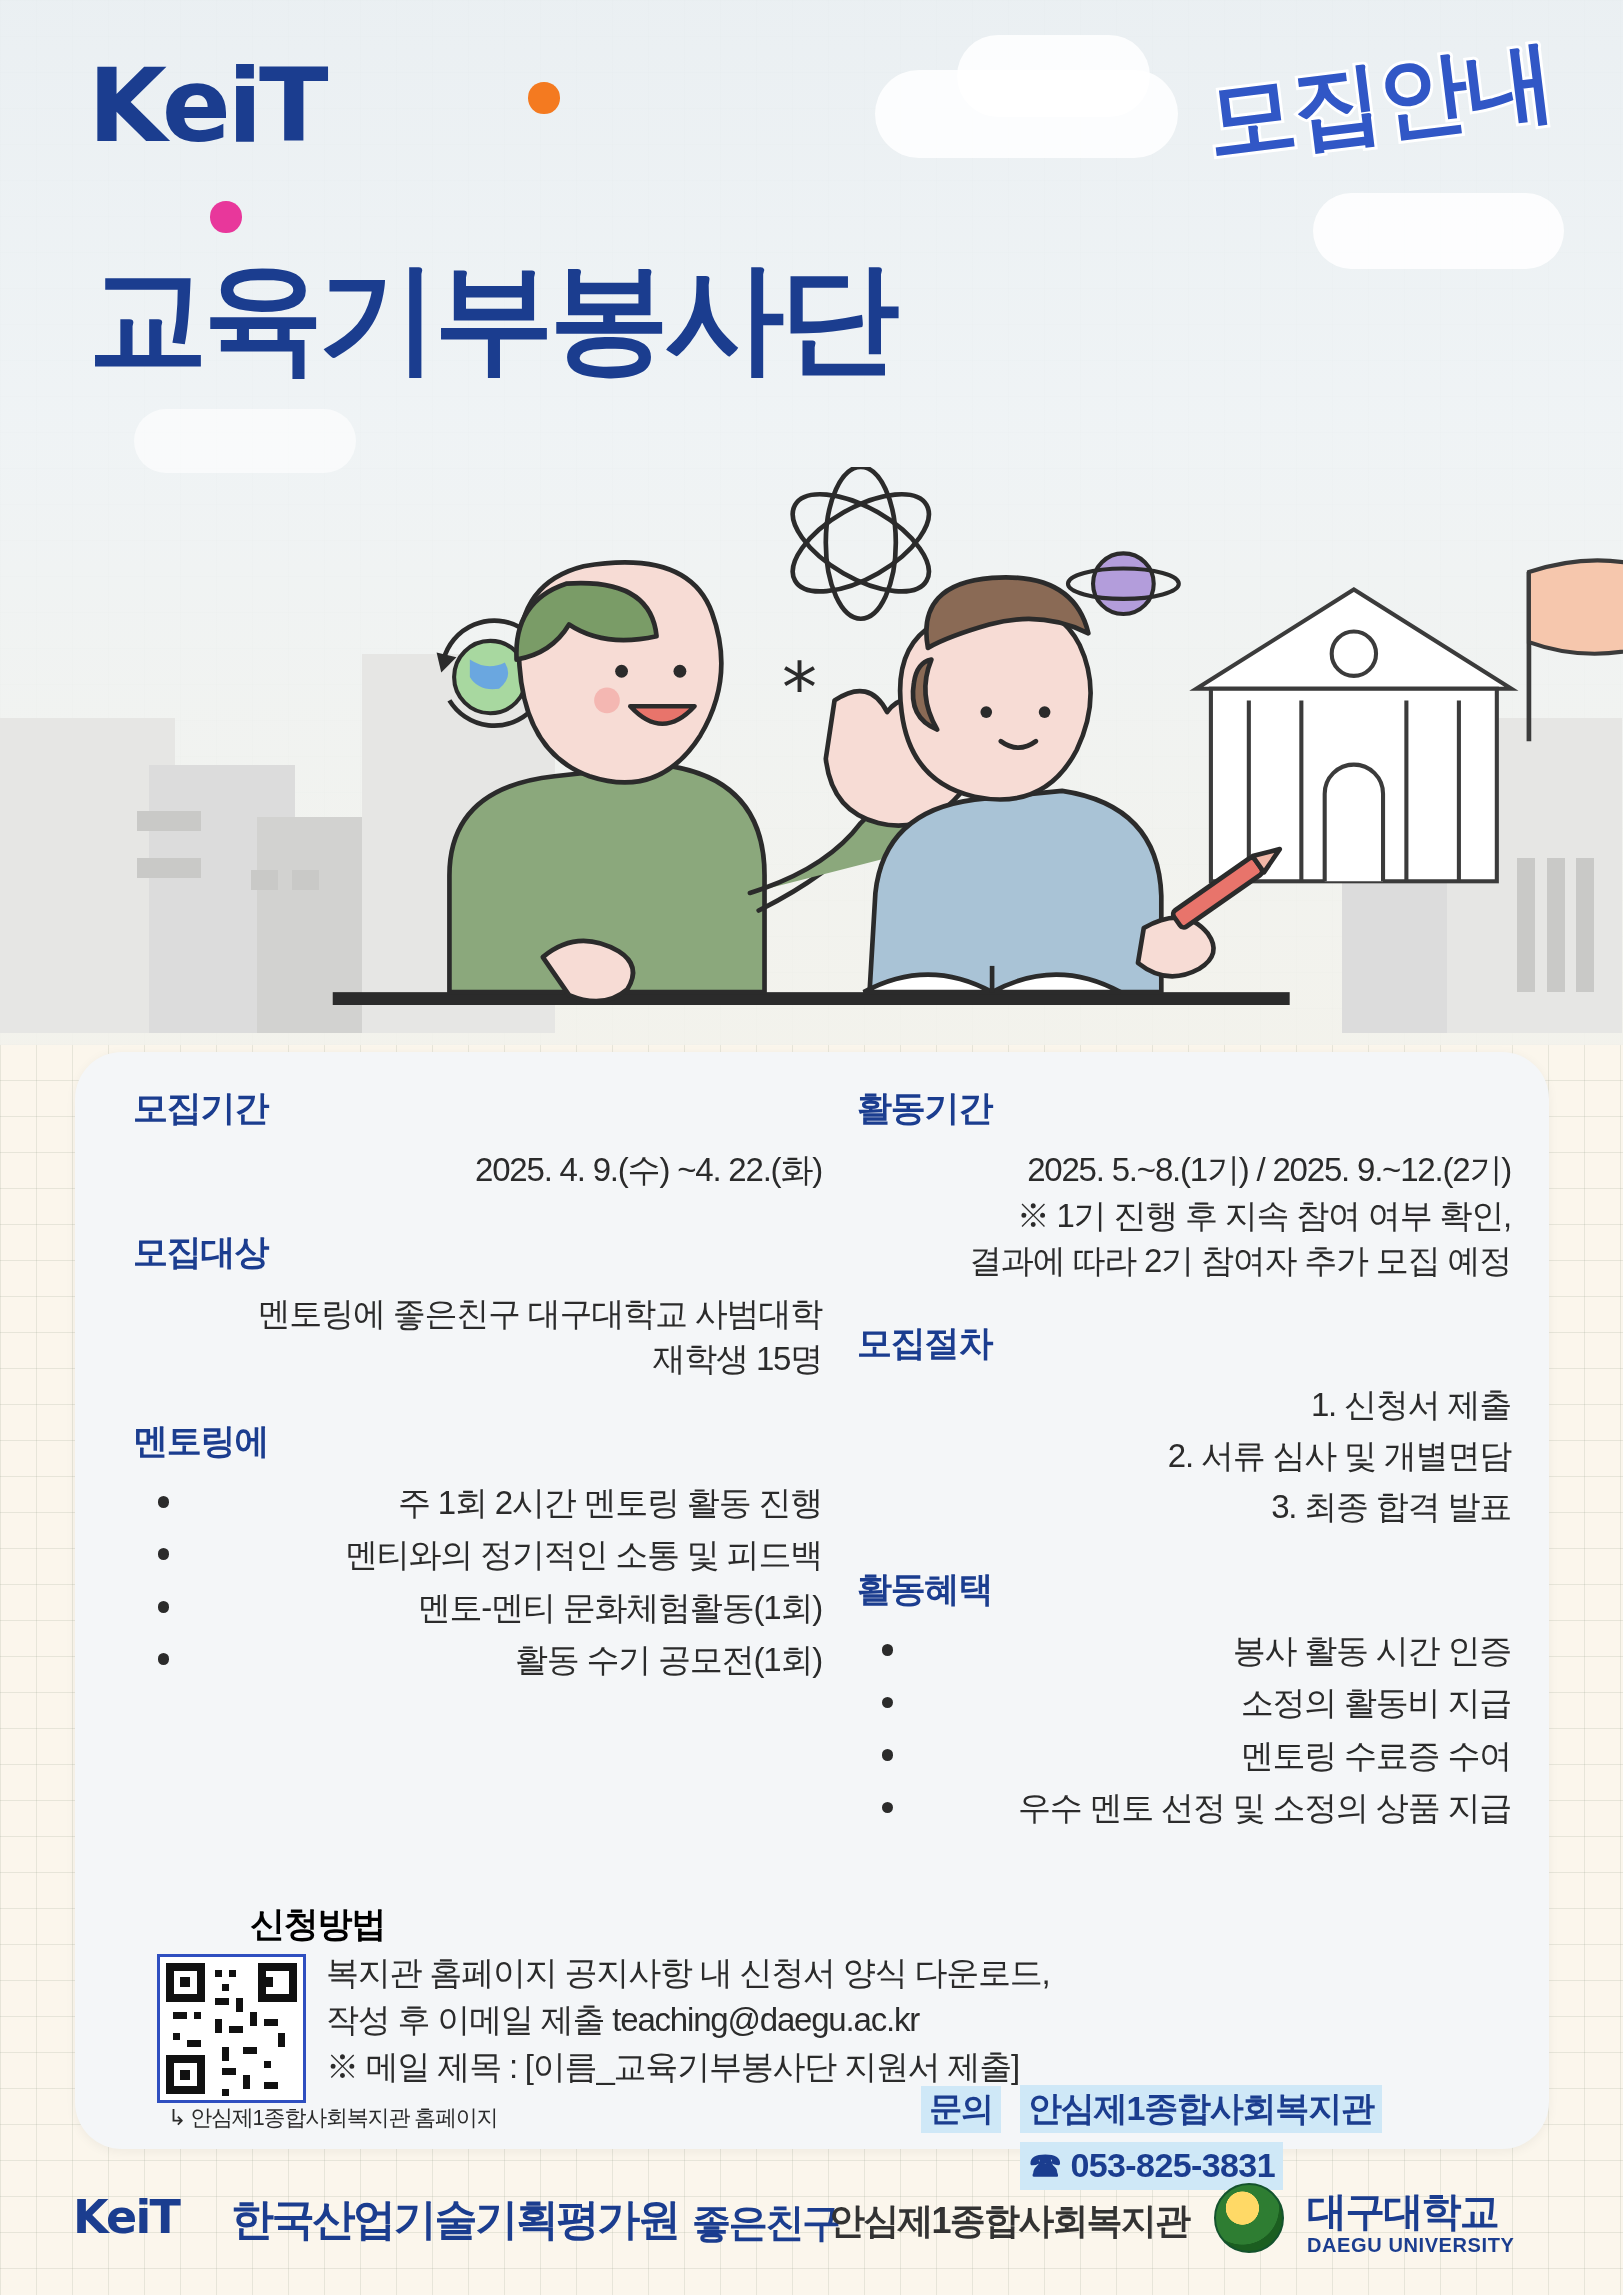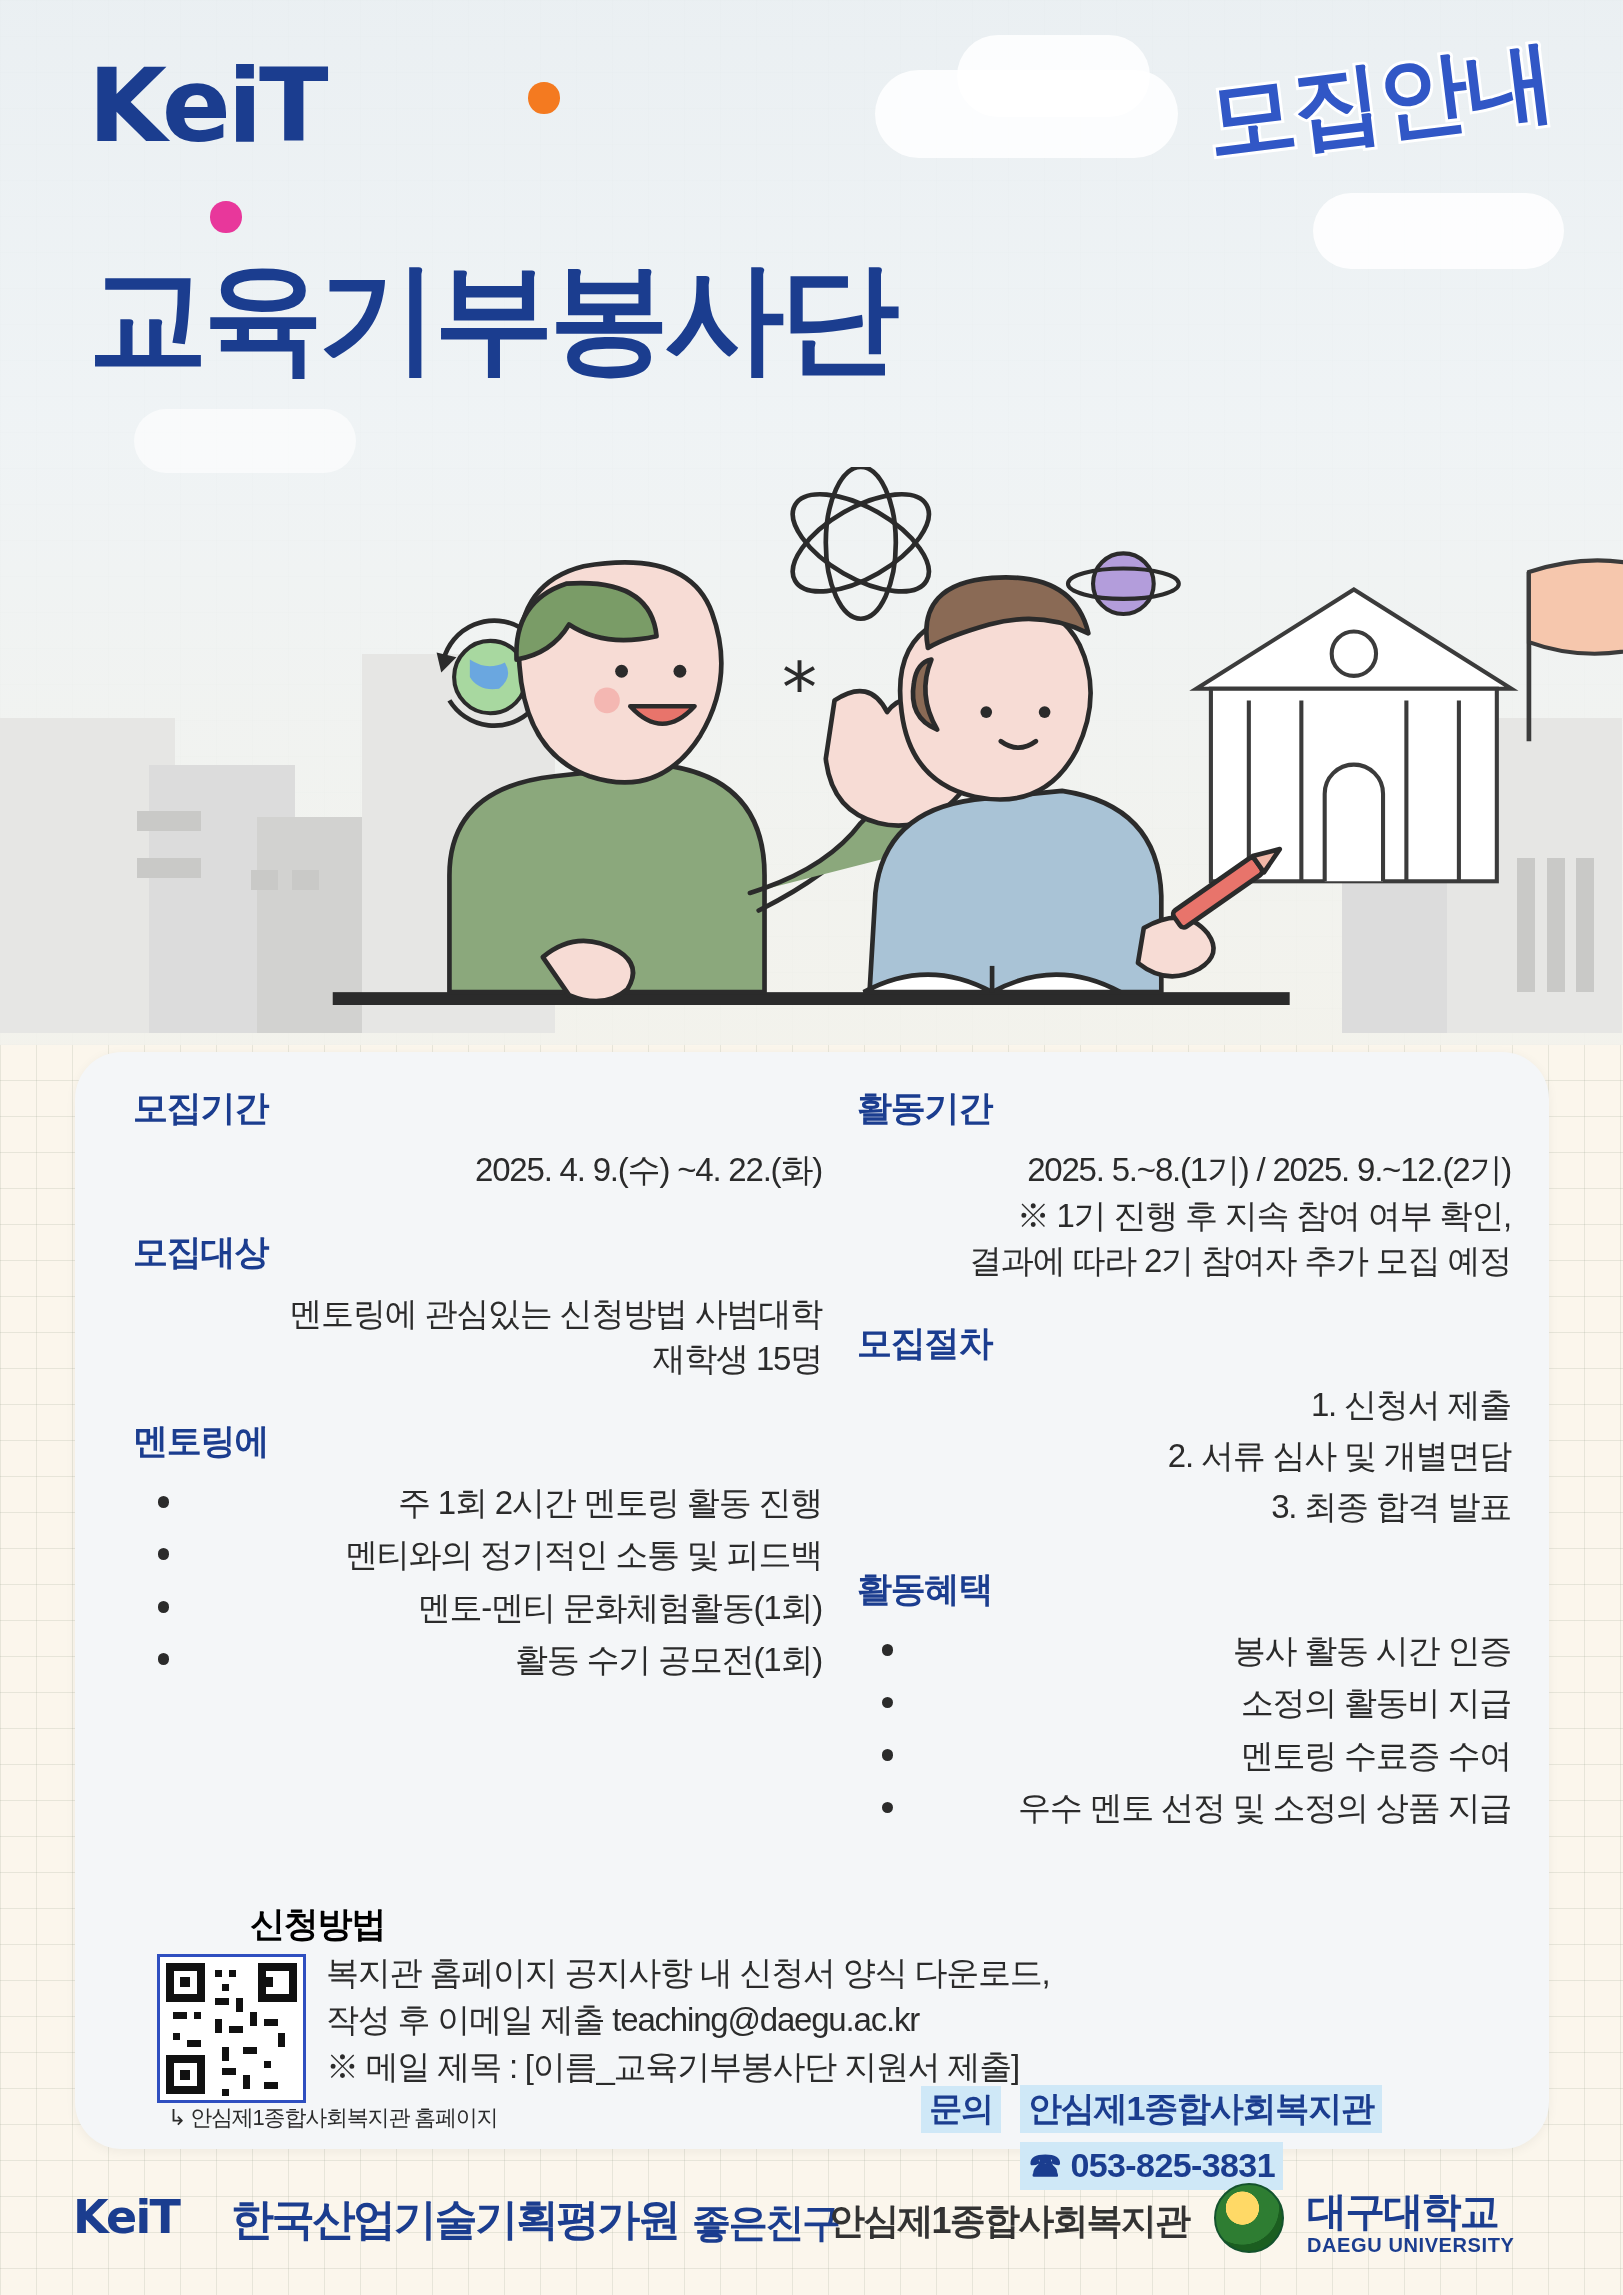--- a/index.html
+++ b/index.html
@@ -289,21 +289,21 @@
   <div class="card">
 
     <div class="col-left">
       <div class="blk">
         <h3 class="sec">모집기간</h3>
         <p class="body">2025. 4. 9.(수) ~4. 22.(화)</p>
       </div>
 
       <div class="blk">
         <h3 class="sec">모집대상</h3>
-        <p class="body">멘토링에 관심있는 신청방법 사범대학</p>
+        <p class="body">멘토링에 좋은친구 대구대학교 사범대학</p>
         <p class="body">재학생 15명</p>
       </div>
 
       <div class="blk">
         <h3 class="sec">멘토링에</h3>
         <ul class="bul">
           <li class="body">주 1회 2시간 멘토링 활동 진행</li>
           <li class="body">멘티와의 정기적인 소통 및 피드백</li>
           <li class="body">멘토-멘티 문화체험활동(1회)</li>
           <li class="body">활동 수기 공모전(1회)</li>

